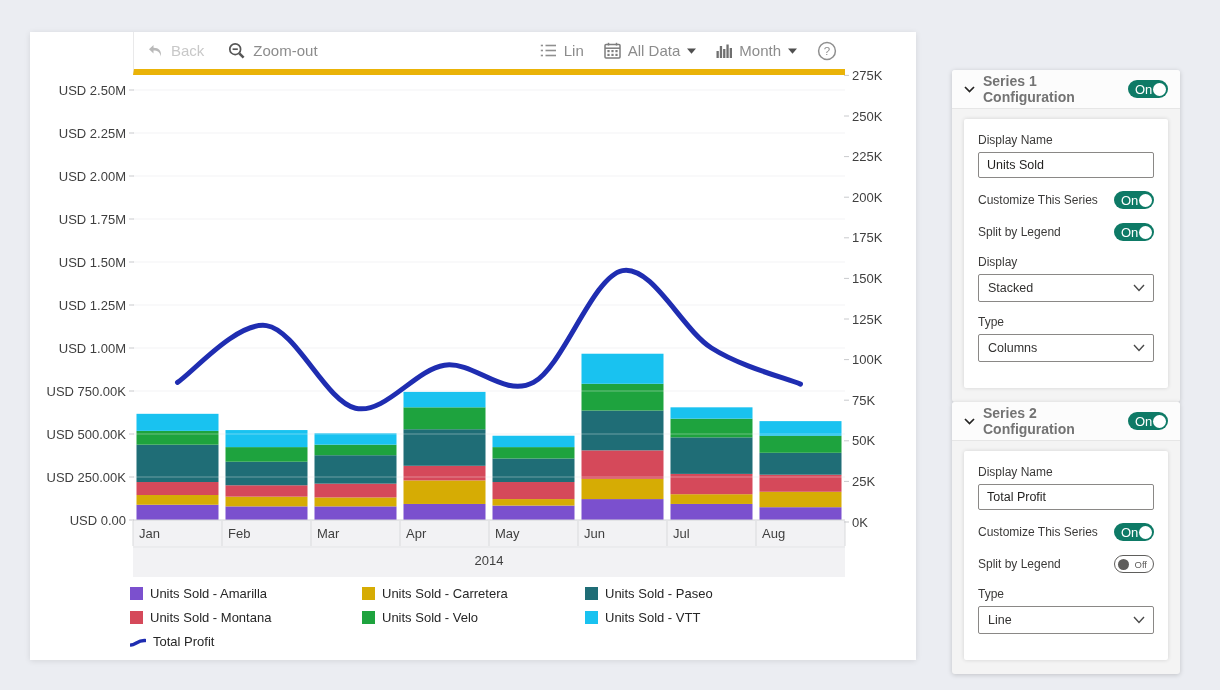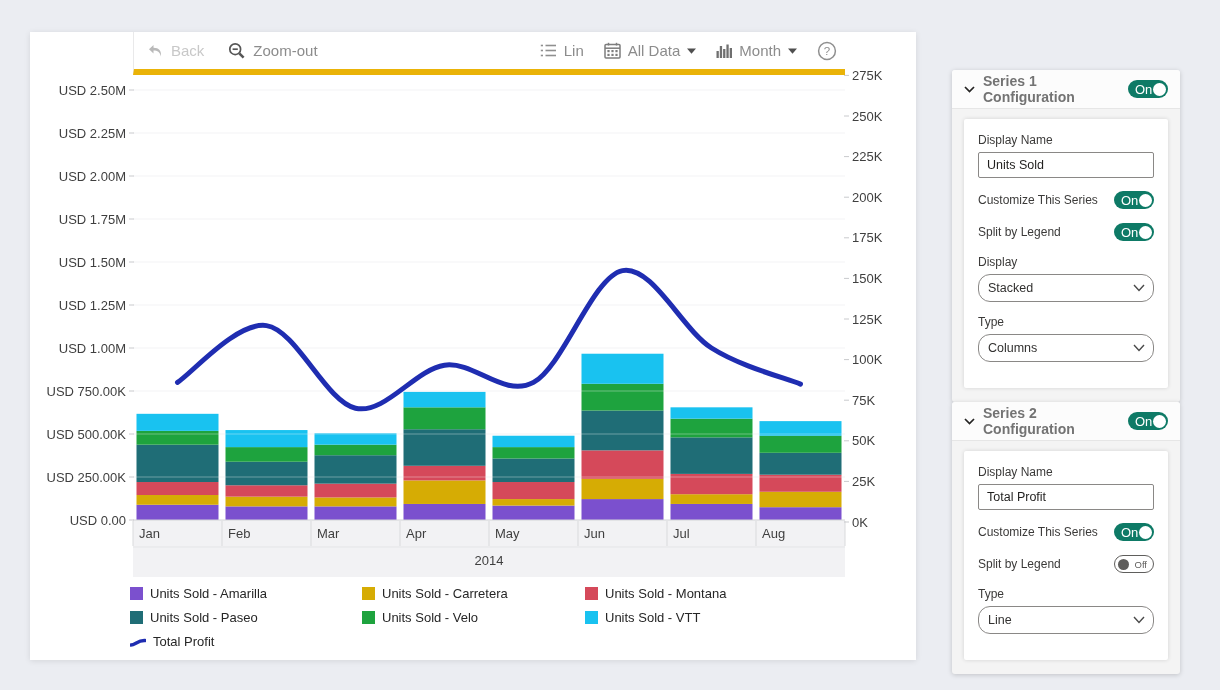--- a/index.html
+++ b/index.html
@@ -53,21 +53,21 @@
   .p-body{margin:10px 12px 14px;background:#fff;border-radius:2px;
     box-shadow:0 0 4px rgba(0,0,0,.14);padding:12px 14px;}
   .f-label{font-size:12px;color:#3b3a39;margin:2px 0 5px;}
   .txt{
     width:100%;box-sizing:border-box;height:26px;border:1px solid #8a8886;border-radius:2px;
     font-family:inherit;font-size:12.5px;color:#201f1e;padding:0 8px;margin-bottom:13px;background:#fff;
   }
   .row{display:flex;align-items:center;justify-content:space-between;margin:0 0 14px;}
   .row .f-label{margin:0;}
   .select{
-    height:26px;border:1px solid #8a8886;border-radius:12px;background:#fff;
+    height:26px;border:1px solid #8a8886;border-radius:2px;background:#fff;
     display:flex;align-items:center;justify-content:space-between;
     padding:0 8px 0 9px;font-size:12.5px;color:#323130;margin-bottom:13px;cursor:pointer;
   }
   .select:last-child{margin-bottom:14px;}
   
   .pill{display:flex;align-items:center;border-radius:10px;cursor:pointer;box-sizing:border-box;}
   .pill.on{width:40px;height:18px;background:#0e7a66;justify-content:space-between;padding:0 2.5px 0 7px;}
   .pill.on .pill-txt{font-size:13px;color:#fff;}
   .pill.on .knob{width:13px;height:13px;border-radius:50%;background:#fff;}
   .pill.off{width:40px;height:18px;background:#fff;border:1px solid #5f5e5c;justify-content:space-between;padding:0 6px 0 2.5px;}
@@ -296,26 +296,26 @@
   <div class="legend" id="legend">
       <div class="legend-item">
         <span class="legend-swatch" style="background: rgb(123, 80, 206);"></span>
         <span>Units Sold - Amarilla</span>
       </div>
       <div class="legend-item">
         <span class="legend-swatch" style="background: rgb(214, 172, 4);"></span>
         <span>Units Sold - Carretera</span>
       </div>
       <div class="legend-item">
+        <span class="legend-swatch" style="background: rgb(31, 109, 118);"></span>
+        <span>Units Sold - Paseo</span>
+      </div>
+      <div class="legend-item">
         <span class="legend-swatch" style="background: rgb(213, 73, 90);"></span>
         <span>Units Sold - Montana</span>
-      </div>
-      <div class="legend-item">
-        <span class="legend-swatch" style="background: rgb(31, 109, 118);"></span>
-        <span>Units Sold - Paseo</span>
       </div>
       <div class="legend-item">
         <span class="legend-swatch" style="background: rgb(30, 163, 62);"></span>
         <span>Units Sold - Velo</span>
       </div>
       <div class="legend-item">
         <span class="legend-swatch" style="background: rgb(25, 194, 240);"></span>
         <span>Units Sold - VTT</span>
       </div>
       <div class="legend-item">

